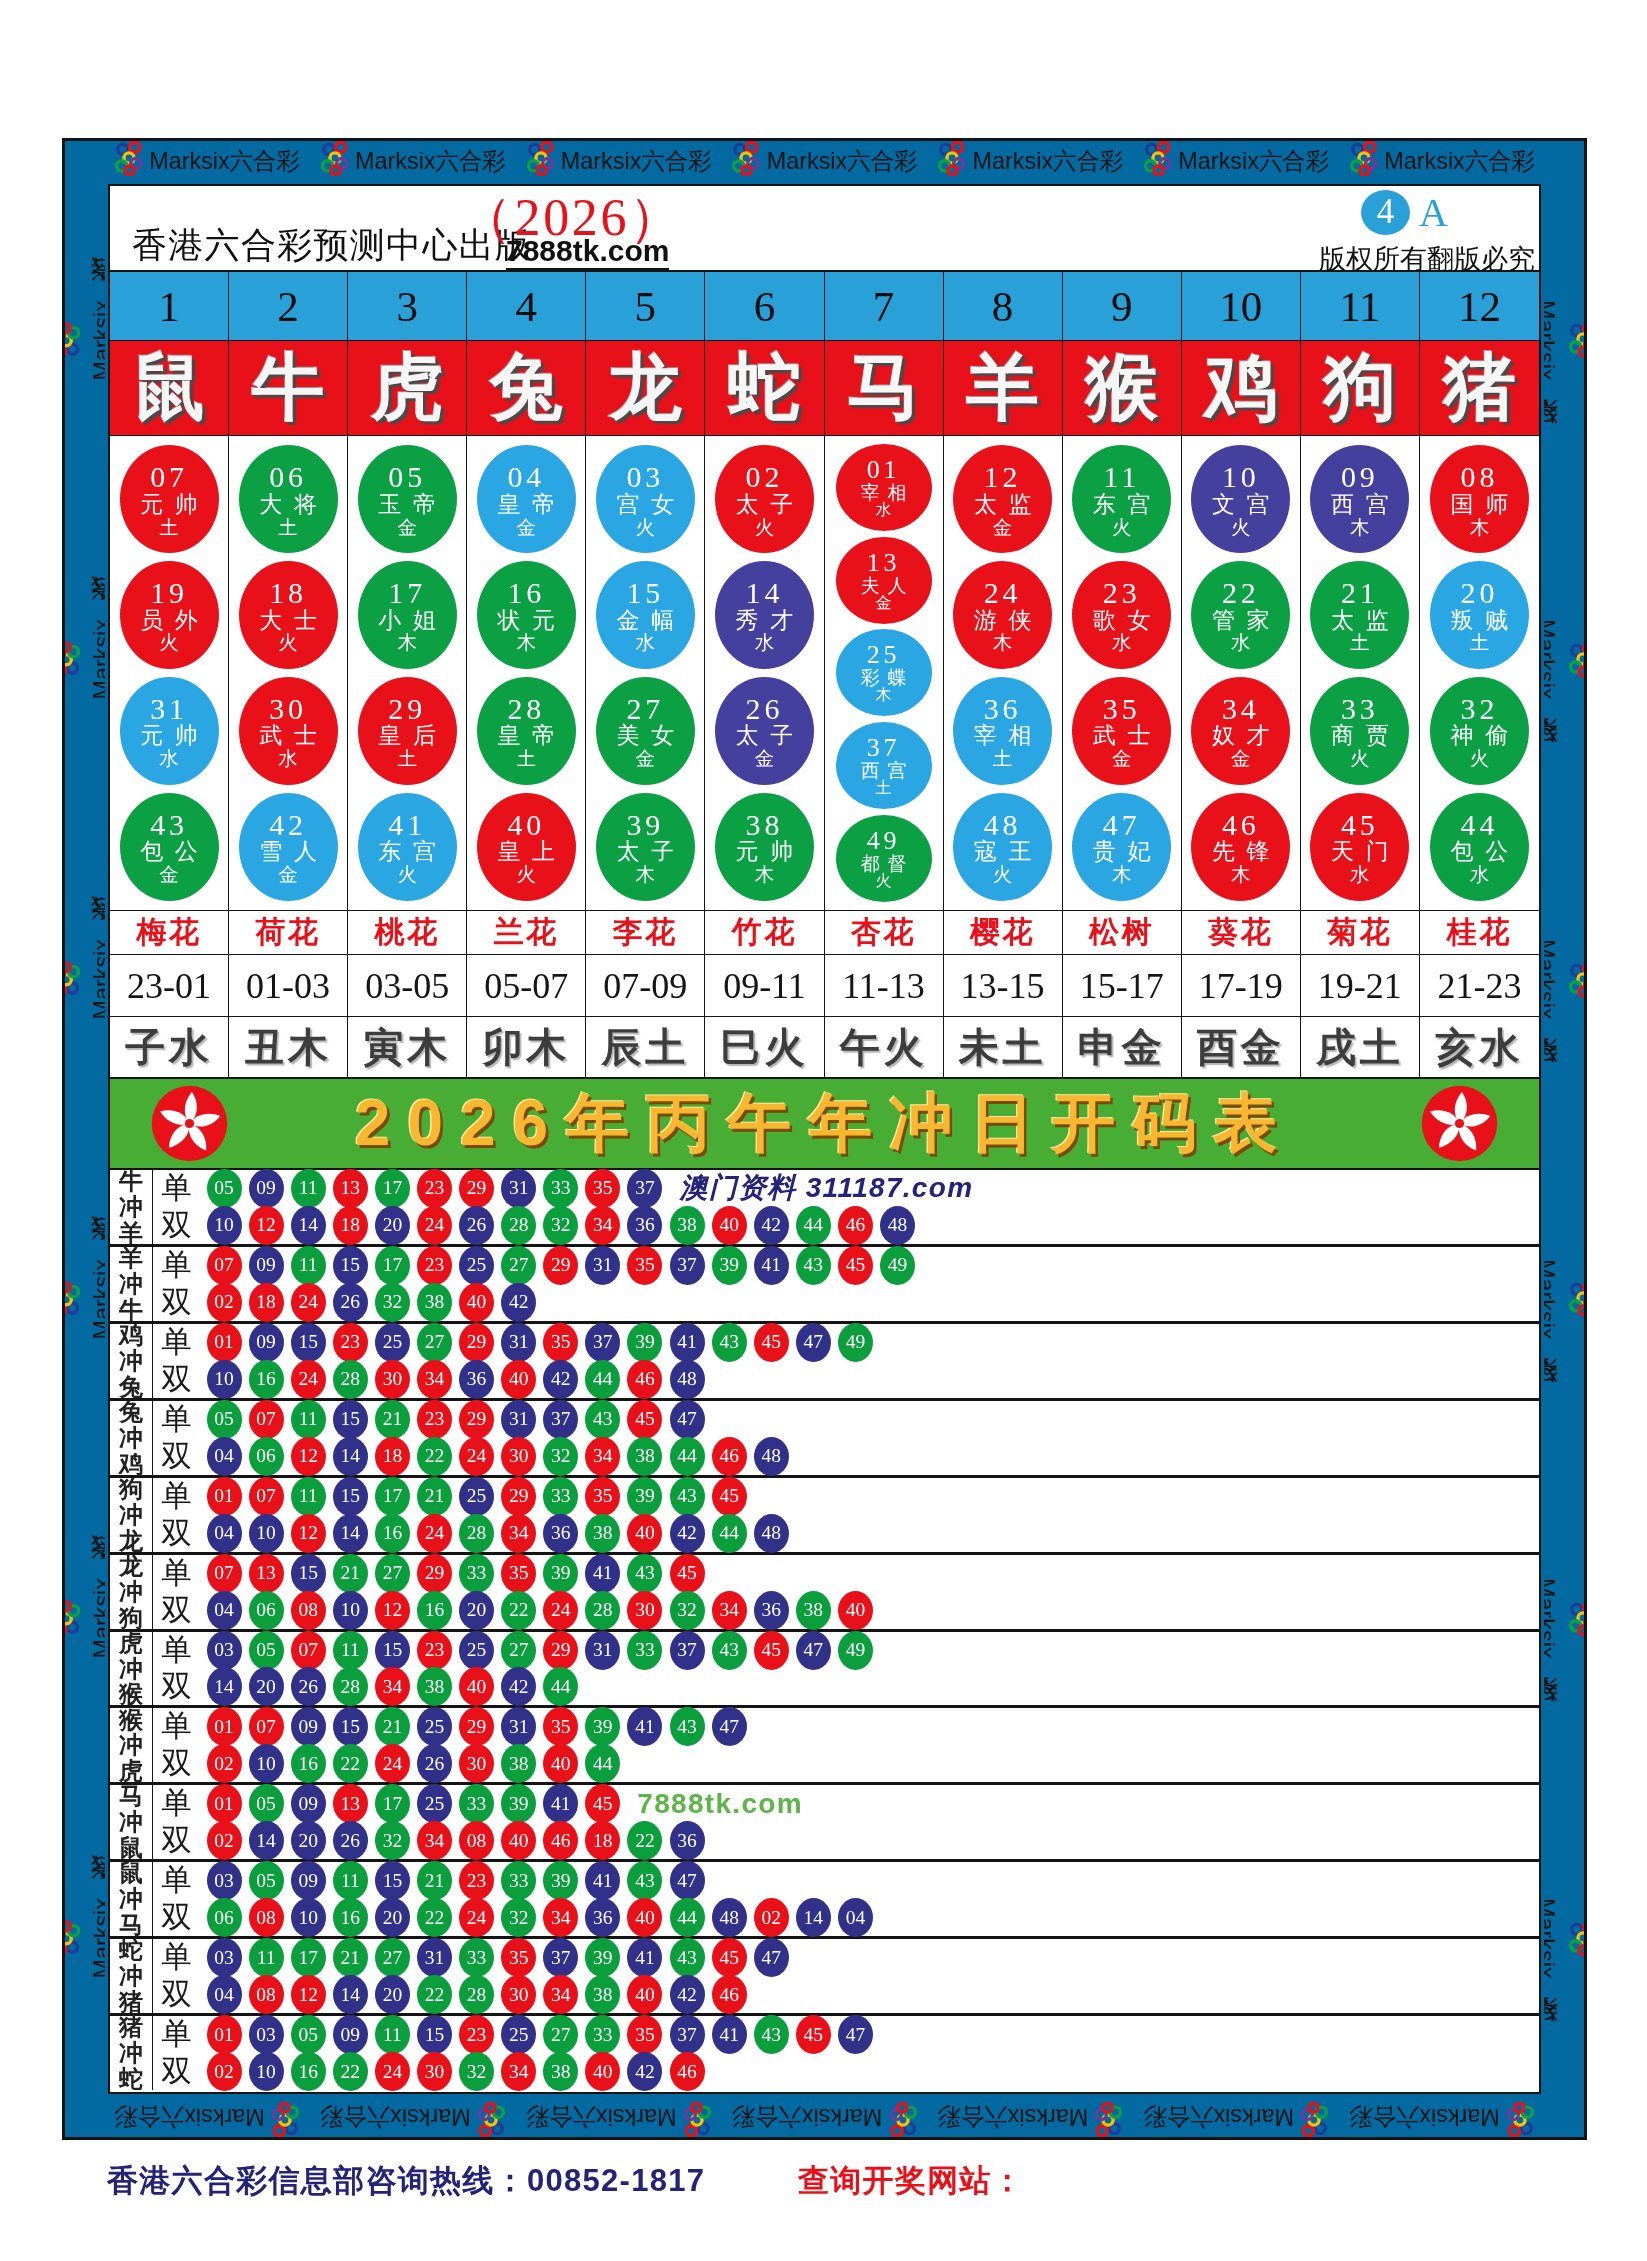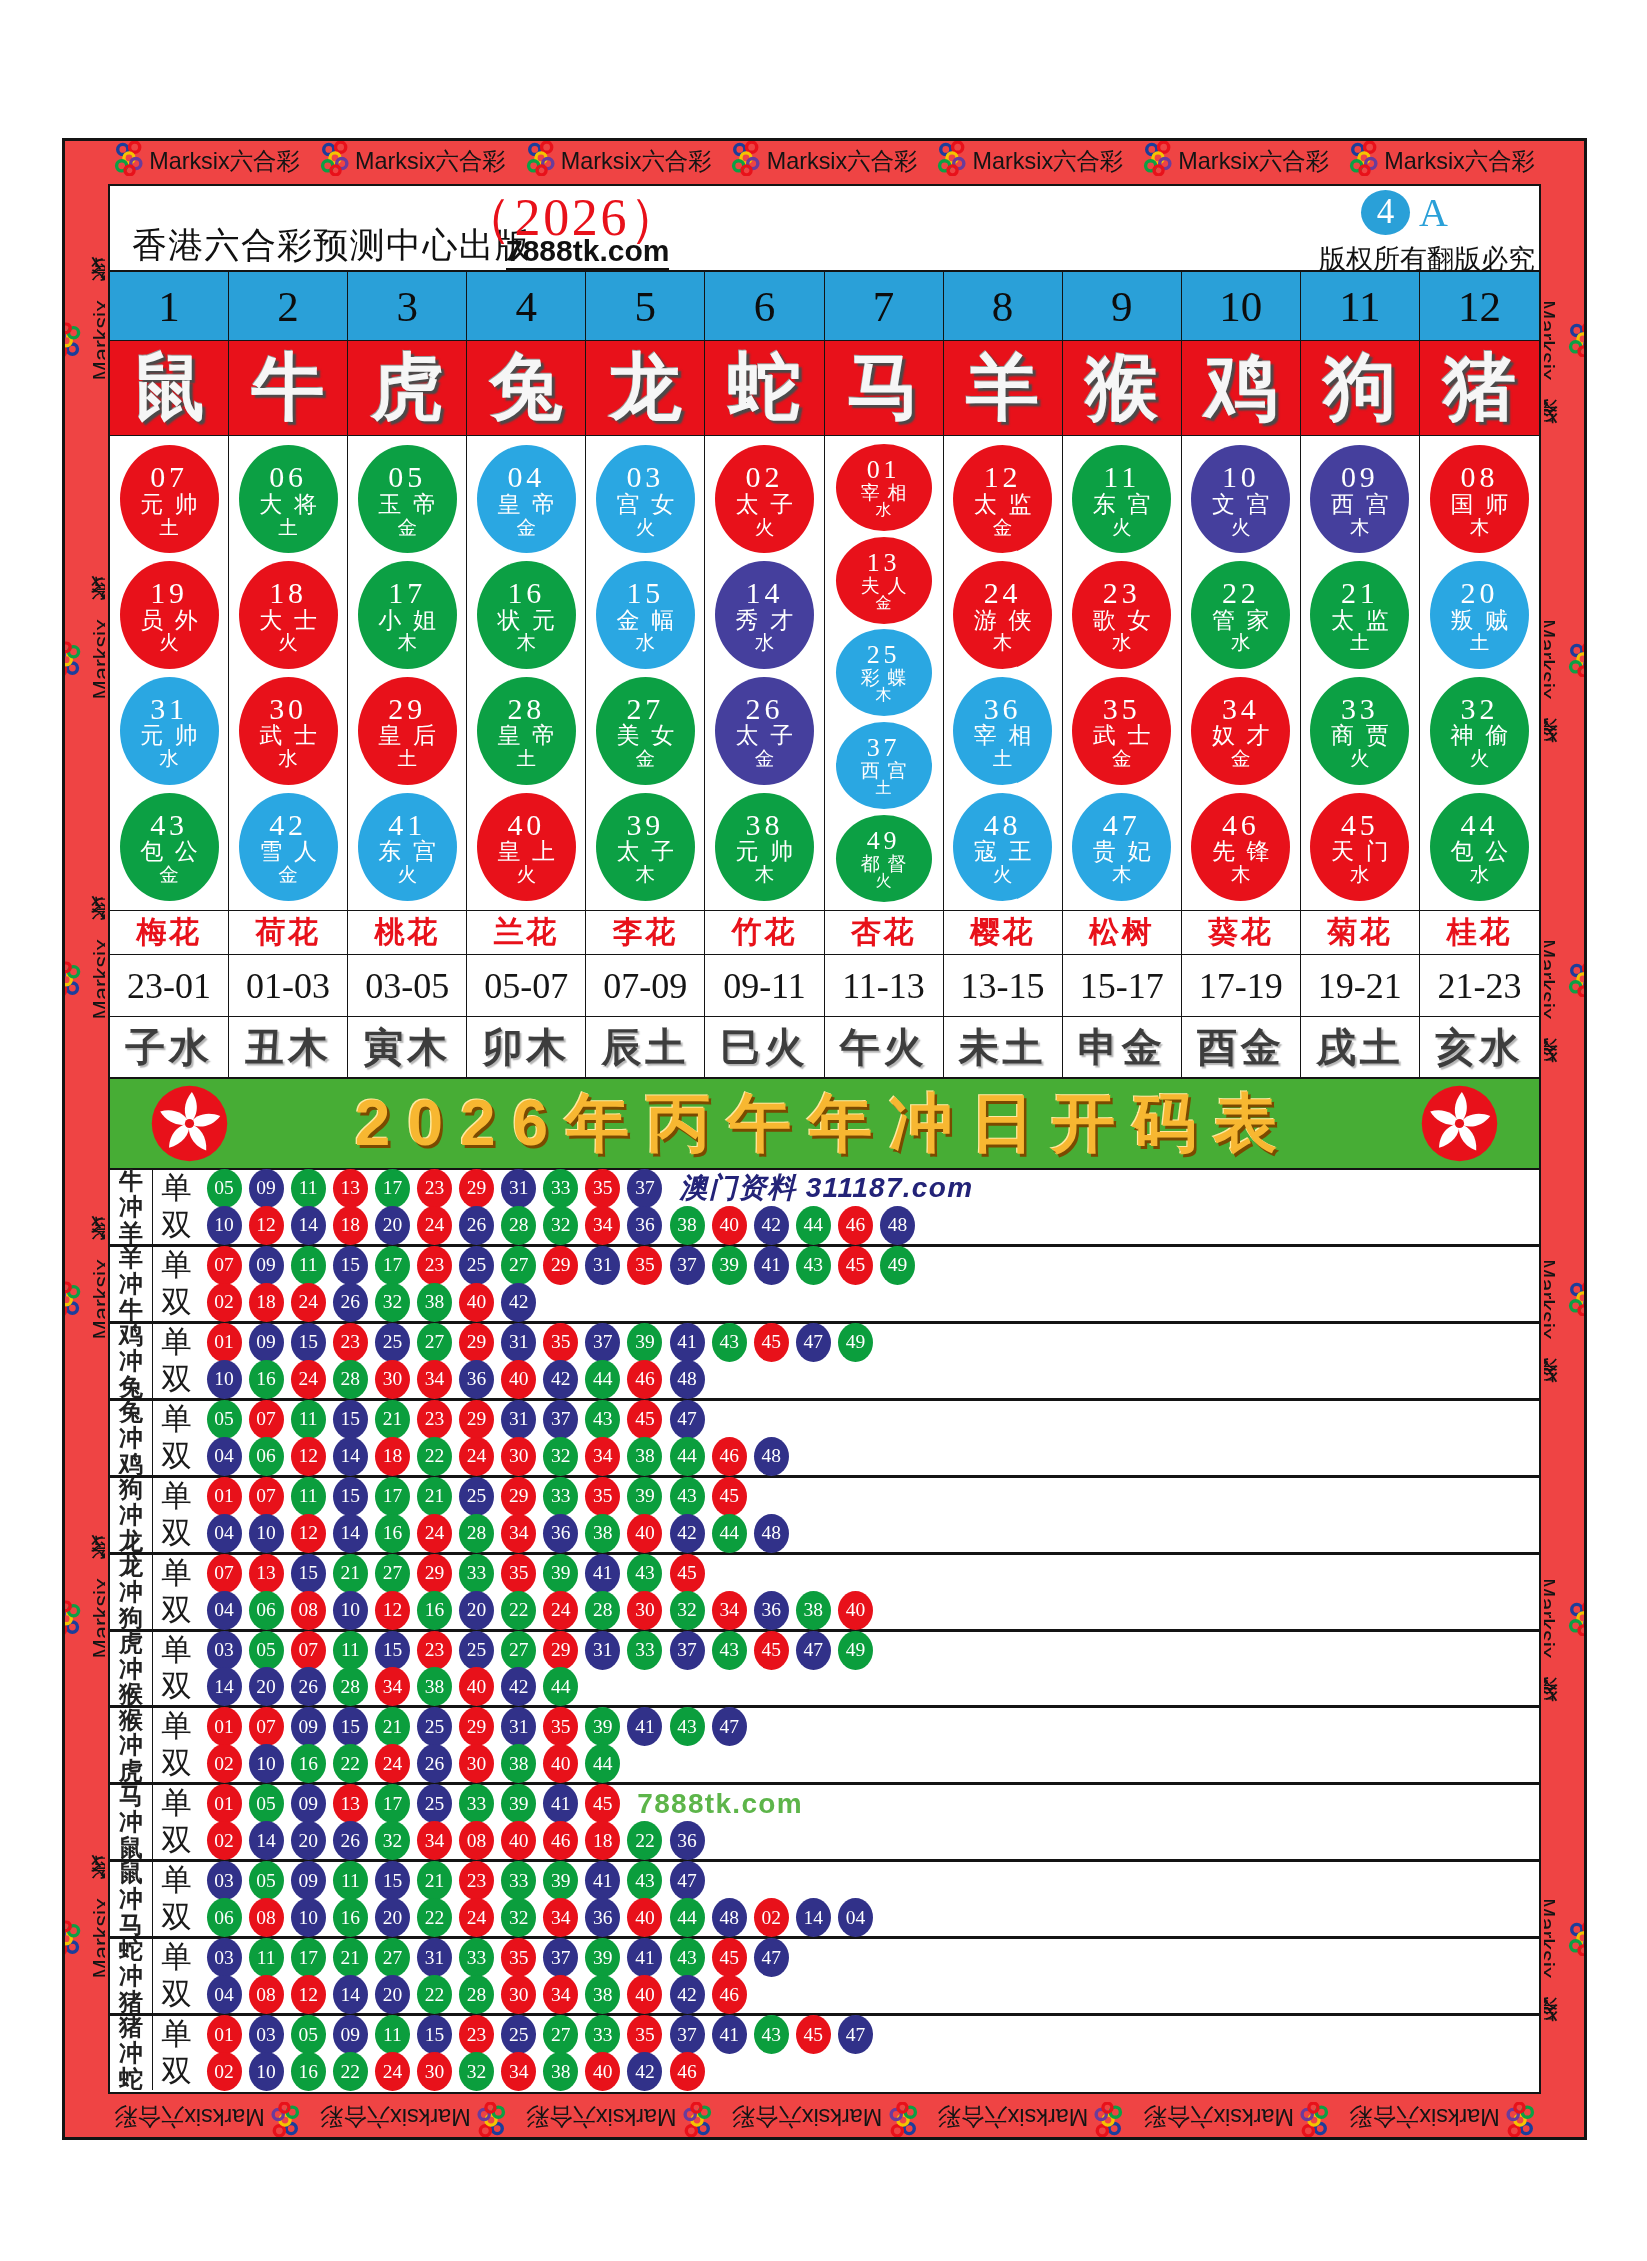--- a/index.html
+++ b/index.html
@@ -1,21 +1,21 @@
 <!DOCTYPE html>
 <html style="font-size:10.4px"><head>
 <meta charset="utf-8">
 <style>
   *{box-sizing:border-box;margin:0;padding:0}
   html,body{background:#fff}
   body{font-family:"Liberation Sans",sans-serif}
   #page{position:relative;width:1648px;height:2261px;background:#fff;overflow:hidden}
 
   
-  .frame{position:absolute;left:62px;top:138px;width:1525px;height:2002px;background:#ef4444;border:3.2px solid #141414}
+  .frame{position:absolute;left:62px;top:138px;width:1525px;height:2002px;background:#0369a1;border:3.2px solid #141414}
   .bstrip{position:absolute;display:flex;align-items:center;justify-content:space-around;overflow:hidden}
   .bstrip.h{left:39px;right:39px;height:40px}
   .bstrip.h.top{top:0}
   .bstrip.h.bot{bottom:0;transform:rotate(180deg)}
   .bstrip.v{top:39px;bottom:39px;width:40px;flex-direction:column}
   .bstrip.v.left{left:0}
   .bstrip.v.right{right:0}
   .brand-item{display:flex;align-items:center;gap:5.2px;color:#141414;font-size:23.4px;white-space:nowrap}
   .bstrip.v .brand-item{writing-mode:vertical-rl;flex-direction:column}
   .bstrip.v.left .brand-item{transform:rotate(180deg)}
@@ -1318,15 +1318,19 @@
                   <span class="ball b-red">46</span>
                 </div>
               </div>
             </div>
           </div>
         </div>
 
     </div>
   </div>
 
+  <div class="footer">
+    <span class="foot-hotline">香港六合彩信息部咨询热线：00852-1817</span>
+    <span class="foot-site">查询开奖网站：</span>
+  </div>
 
 </div>
 
 
 </body></html>

